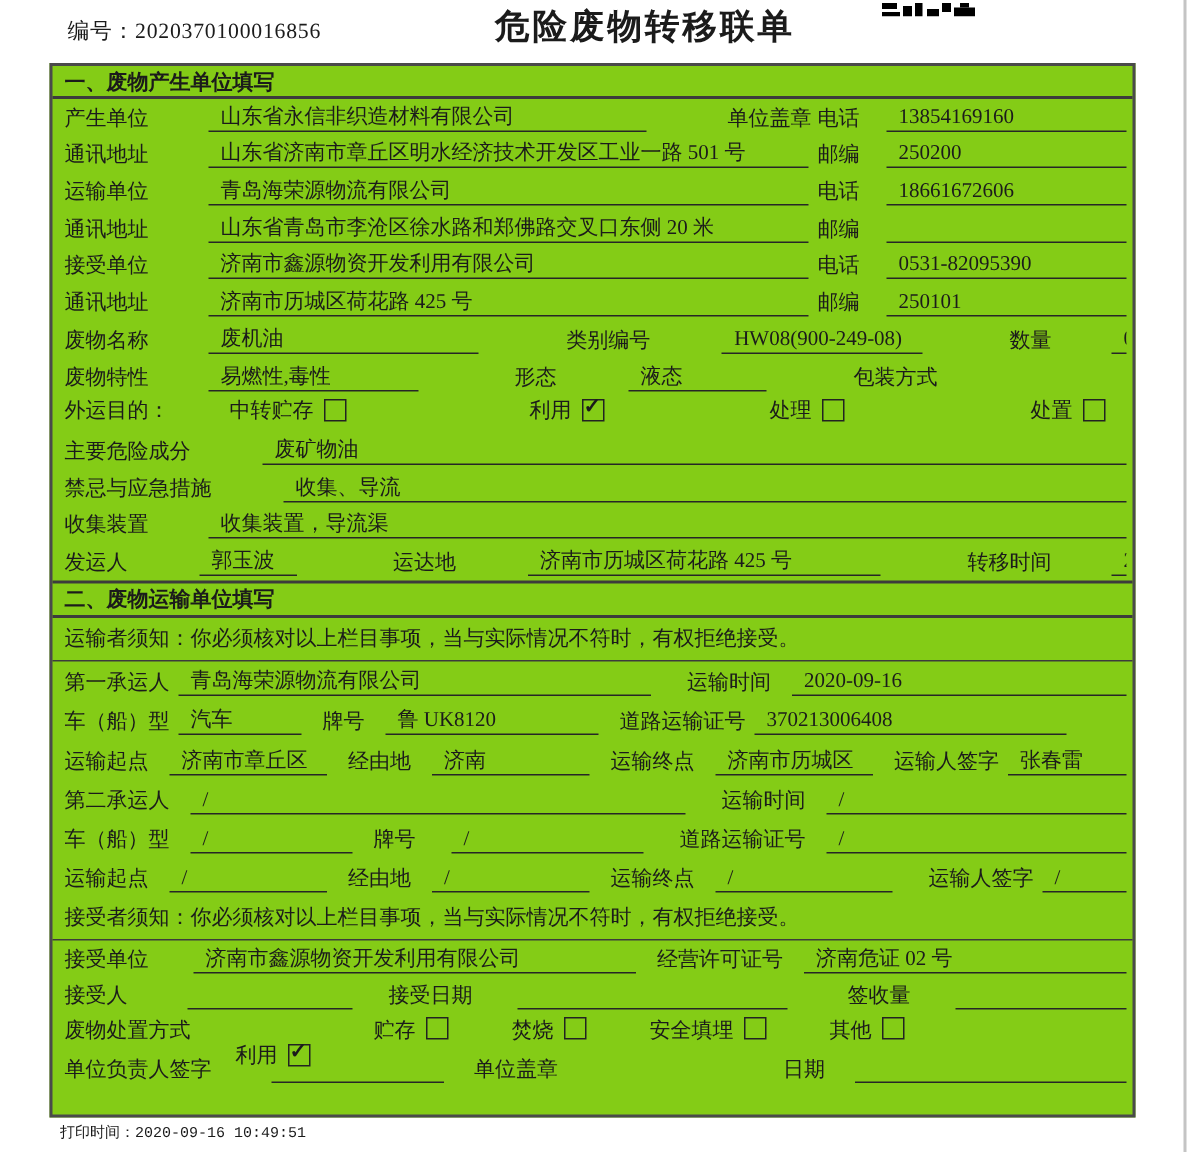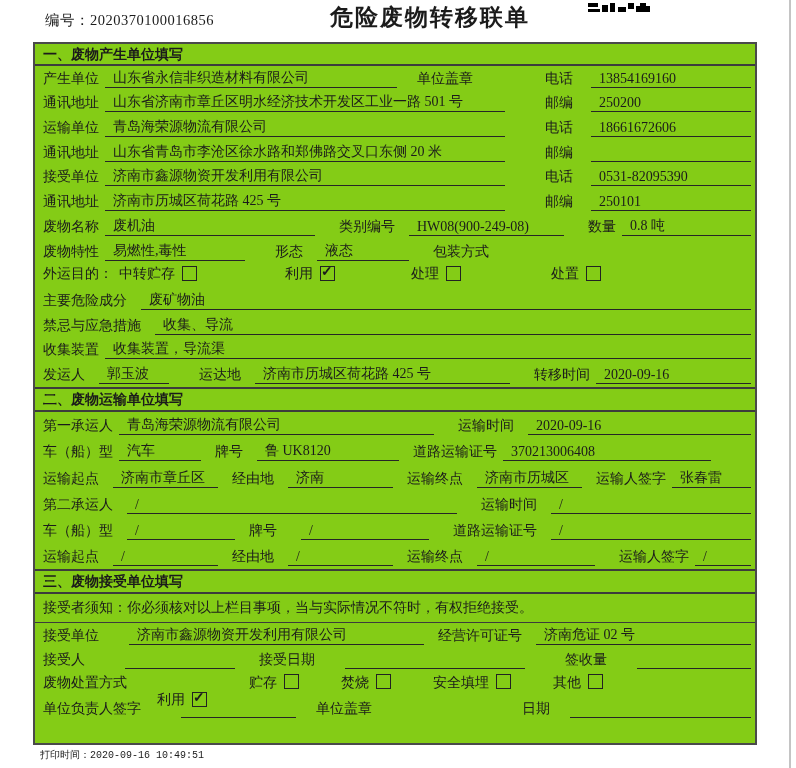--- a/index.html
+++ b/index.html
@@ -18,21 +18,21 @@
   .sec-head{font-weight:bold;padding:2px 0 1px 8px;border-bottom:2px solid #3c3c3c;
             box-sizing:border-box;display:flex;align-items:center;}
   .sec-head.topline{border-top:2px solid #3c3c3c;}
   #s1-head{height:22px;}
   #s2-head{height:25px;}
   #s3-head{height:25px;}
   .notice{height:29px;border-bottom:1.5px solid #3c3c3c;display:flex;align-items:center;
           padding-left:8px;box-sizing:border-box;}
   .row{display:flex;align-items:flex-end;padding:0 4px 3px 8px;box-sizing:border-box;
        position:relative;}
-  .r1{height:24.7px;}  
+  .r1{height:24.7px;gap:34px;}  
   .r2{height:26.2px;}  
   .r3{height:24.5px;}  
   .lbl{white-space:nowrap;flex:none;}
   .fill{border-bottom:1px solid #262626;padding:0 2px 0 8px;white-space:nowrap;
         overflow:hidden;box-sizing:border-box;min-height:17px;}
   .grow{flex:1;}
   .rgroup{position:absolute;left:510px;right:4px;bottom:3px;display:flex;
           align-items:flex-end;}
   .rgroup .lbl{width:46px;}
   .cb{width:13px;height:13px;border:1px solid #222;display:inline-block;flex:none;
@@ -178,20 +178,21 @@
   <div class="row r1">
     <span class="lbl">发运人</span>
     <span class="fill ml14" style="width:70px">郭玉波</span>
     <span class="lbl ml30">运达地</span>
     <span class="fill ml14" style="width:255px">济南市历城区荷花路 425 号</span>
     <span class="lbl ml24">转移时间</span>
     <span class="fill grow ml6">2020-09-16</span>
   </div>
 
   <div class="sec-head topline" id="s2-head">二、废物运输单位填写</div>
+  <div class="notice">运输者须知：你必须核对以上栏目事项，当与实际情况不符时，有权拒绝接受。</div>
 
   <div class="row r2">
     <span class="lbl">第一承运人</span>
     <span class="fill ml6" style="width:315px">青岛海荣源物流有限公司</span>
     <span class="lbl ml24">运输时间</span>
     <span class="fill grow ml14">2020-09-16</span>
   </div>
 
   <div class="row r2">
     <span class="lbl">车（船）型</span>
@@ -233,21 +234,20 @@
     <span class="lbl">运输起点</span>
     <span class="fill ml14" style="width:105px">/</span>
     <span class="lbl ml14">经由地</span>
     <span class="fill ml14" style="width:105px">/</span>
     <span class="lbl ml14">运输终点</span>
     <span class="fill ml14" style="width:118px">/</span>
     <span class="lbl ml24">运输人签字</span>
     <span class="fill grow ml6">/</span>
   </div>
 
-  <div class="sec-head topline" id="s3-head">三、废物接受单位填写</div>
   <div class="notice">接受者须知：你必须核对以上栏目事项，当与实际情况不符时，有权拒绝接受。</div>
 
   <div class="row r3">
     <span class="lbl">接受单位</span>
     <span class="fill ml30" style="width:295px">济南市鑫源物资开发利用有限公司</span>
     <span class="lbl ml14">经营许可证号</span>
     <span class="fill grow ml14">济南危证 02 号</span>
   </div>
 
   <div class="row r3">

